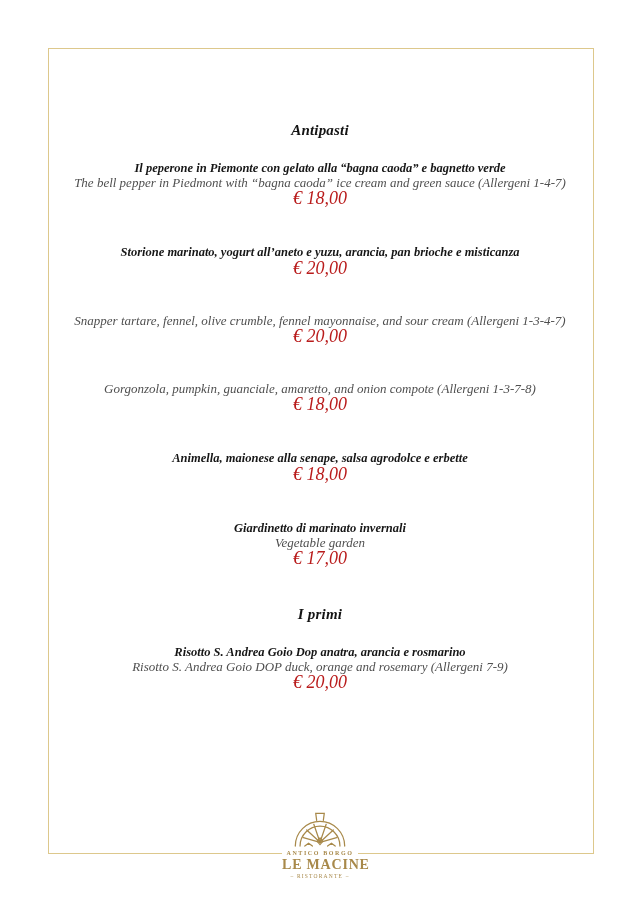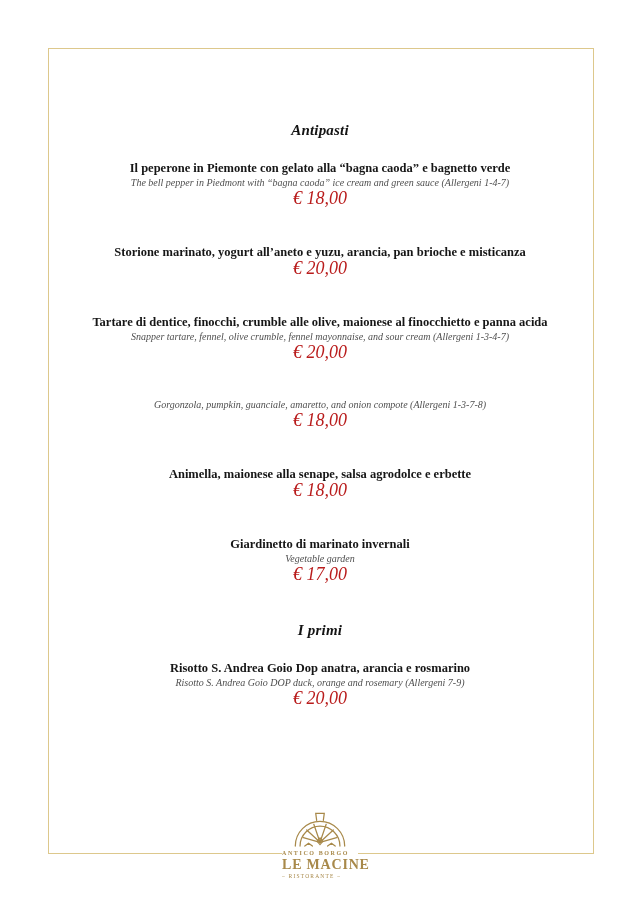--- a/index.html
+++ b/index.html
@@ -49,41 +49,43 @@
   .menu-item {
     margin-bottom: 38px;
   }
   .menu-item:last-child {
     margin-bottom: 38px;
   }
   .item-title {
     font-size: 12.5px;
     line-height: 16px;
     font-weight: bold;
+    font-style: italic;
     color: #161616;
   }
   .item-desc {
-    font-size: 10px;
+    font-size: 13px;
     line-height: 14px;
     font-style: italic;
     color: #4f4f4f;
   }
   .item-price {
     font-size: 18px;
     line-height: 16px;
     font-style: italic;
     color: #b91c1c;
   }
   .logo {
     position: absolute;
     left: 50%;
     top: 810px;
     transform: translateX(-50%);
     width: 76px;
     background: #ffffff;
+    text-align: center;
     z-index: 3;
     padding-bottom: 14px;
   }
   .logo-icon {
     display: block;
     margin: 0 auto 1px auto;
   }
   .logo-top {
     font-size: 6px;
     line-height: 8px;
@@ -124,21 +126,20 @@
     <div class="item-desc">The bell pepper in Piedmont with “bagna caoda” ice cream and green sauce (Allergeni 1-4-7)</div>
     <div class="item-price">€ 18,00</div>
   </div>
 
   <div class="menu-item">
     <div class="item-title">Storione marinato, yogurt all’aneto e yuzu, arancia, pan brioche e misticanza</div>
     <div class="item-price">€ 20,00</div>
   </div>
 
   <div class="menu-item">
-    <div class="item-title">Tartare di dentice, finocchi, crumble alle olive, maionese al finocchietto e panna acida</div>
     <div class="item-desc">Snapper tartare, fennel, olive crumble, fennel mayonnaise, and sour cream (Allergeni 1-3-4-7)</div>
     <div class="item-price">€ 20,00</div>
   </div>
 
   <div class="menu-item">
     <div class="item-desc">Gorgonzola, pumpkin, guanciale, amaretto, and onion compote (Allergeni 1-3-7-8)</div>
     <div class="item-price">€ 18,00</div>
   </div>
 
   <div class="menu-item">

